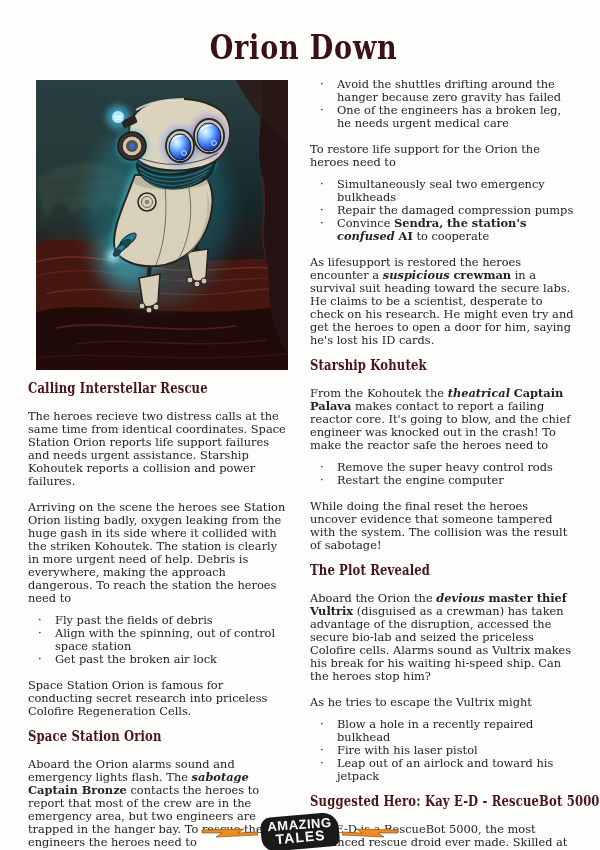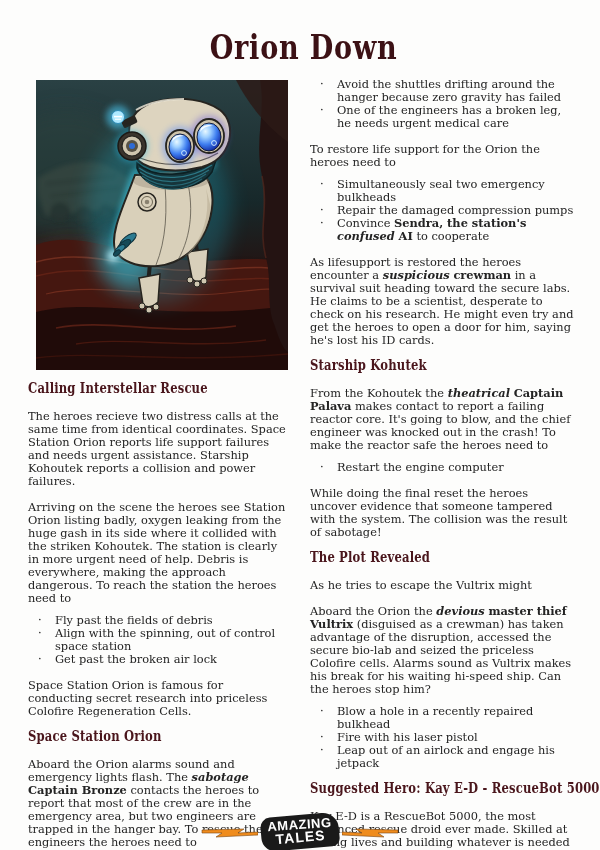--- a/index.html
+++ b/index.html
@@ -184,30 +184,31 @@
       <p><span>To restore life support for the Orion the heroes need to</span></p>
       <ul>
         <li><span>Simultaneously seal two emergency bulkheads</span></li>
         <li><span>Repair the damaged compression pumps</span></li>
         <li><span>Convince </span><span class="b">Sendra, the station's </span><span class="b i">confused</span><span class="b"> AI</span><span> to cooperate</span></li>
       </ul>
       <p><span>As lifesupport is restored the heroes encounter a </span><span class="b i">suspicious</span><span> </span><span class="b">crewman</span><span> in a survival suit heading toward the secure labs. He claims to be a scientist, desperate to check on his research. He might even try and get the heroes to open a door for him, saying he's lost his ID cards.</span></p>
       <h2>Starship Kohutek</h2>
       <p><span>From the Kohoutek the </span><span class="b i">theatrical</span><span> </span><span class="b">Captain Palava</span><span> makes contact to report a failing reactor core. It's going to blow, and the chief engineer was knocked out in the crash! To make the reactor safe the heroes need to</span></p>
       <ul>
+        <li><span>Remove the super heavy control rods</span></li>
         <li><span>Restart the engine computer</span></li>
       </ul>
       <p><span>While doing the final reset the heroes uncover evidence that someone tampered with the system. The collision was the result of sabotage!</span></p>
       <h2>The Plot Revealed</h2>
+      <p><span>Aboard the Orion the </span><span class="b i">devious</span><span> </span><span class="b">master thief Vultrix</span><span> (disguised as a crewman) has taken advantage of the disruption, accessed the secure bio-lab and seized the priceless Colofire cells. Alarms sound as Vultrix makes his break for his waiting hi-speed ship. Can the heroes stop him?</span></p>
       <p><span>As he tries to escape the Vultrix might</span></p>
-      <p><span>Aboard the Orion the </span><span class="b i">devious</span><span> </span><span class="b">master thief Vultrix</span><span> (disguised as a crewman) has taken advantage of the disruption, accessed the secure bio-lab and seized the priceless Colofire cells. Alarms sound as Vultrix makes his break for his waiting hi-speed ship. Can the heroes stop him?</span></p>
       <ul>
         <li><span>Blow a hole in a recently repaired bulkhead</span></li>
         <li><span>Fire with his laser pistol</span></li>
-        <li><span>Leap out of an airlock and engage his jetpack</span></li>
+        <li><span>Leap out of an airlock and toward his jetpack</span></li>
       </ul>
       <h2>Suggested Hero: Kay E-D - RescueBot 5000</h2>
       <p><span>Kay E-D is a RescueBot 5000, the most advanced rescue droid ever made. Skilled at saving lives and building whatever is needed to complete a rescue.</span></p>
     </div>
 
   <div class="footer-logo">
     <svg width="58" height="16" viewBox="0 0 58 16">
       <path d="M2,6 L44,5 L38,9 L58,8 L58,11 L16,13 L22,9 L2,9 Z" fill="#ef8c1d" stroke="#7a4410" stroke-width="0.6"></path>
     </svg>
     <div class="logo-badge">

